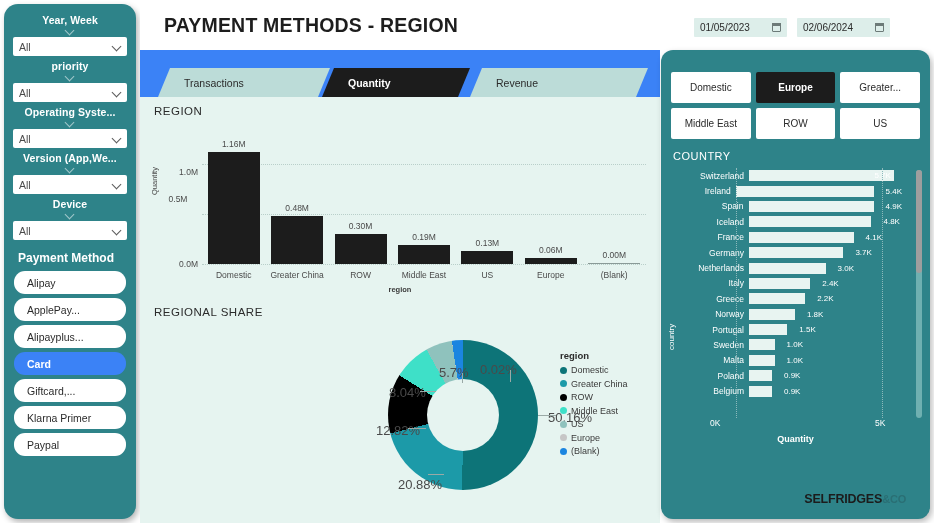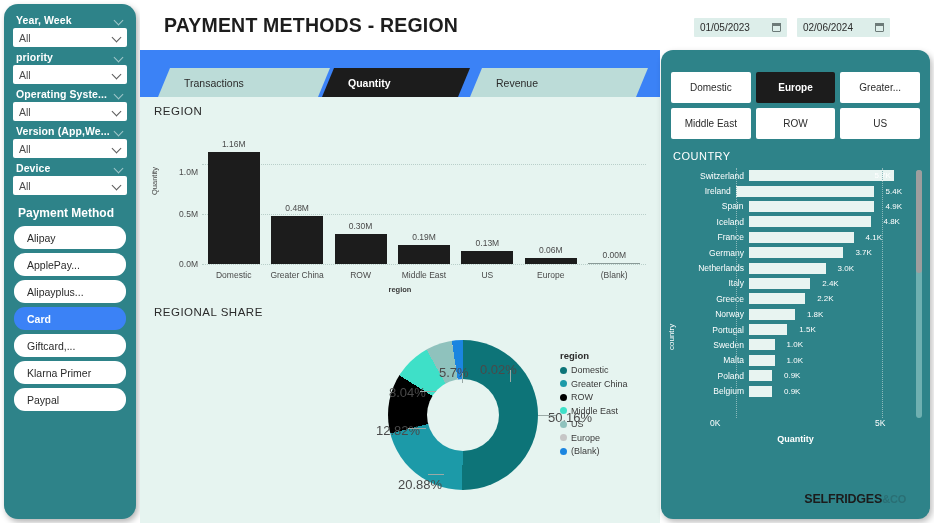--- a/index.html
+++ b/index.html
@@ -19,21 +19,21 @@
     background: #2e8389;
     border-radius: 14px;
     box-shadow: 2px 3px 6px rgba(0,0,0,0.30);
   }
   .filters { padding: 9px 9px 0 9px; }
   .filter-block { margin-bottom: 2px; }
   .filter-label {
     display: flex; align-items: center; justify-content: space-between;
     color: #ffffff; font-size: 10.5px; font-weight: bold;
     padding: 1px 3px 2px 3px; letter-spacing: .1px;
-    white-space: nowrap; overflow: hidden;
+    white-space: nowrap; overflow: hidden; flex-direction: column;
   }
   .filter-label .chev { opacity: .55; }
   .filter-select {
     height: 19px; background: #ffffff; border-radius: 2px;
     display: flex; align-items: center; justify-content: space-between;
     padding: 0 5px 0 6px; margin-bottom: 3px;
   }
   .filter-select .val { font-size: 10.5px; color: #4a4a4a; }
   .chev { display: inline-block; width: 9px; height: 9px; position: relative; }
   .chev::after {
@@ -326,21 +326,21 @@
     </div>
 
     <div class="chart-area">
 
       <div class="panel-title">REGION</div>
       <div class="bar-chart" id="region-bar-chart">
         <div class="bc-ylabel">Quantity</div>
         <div class="bc-xtitle">region</div>
       <div class="bc-ytick" style="top: 142px;">0.0M</div>
           <div class="bc-grid" style="top: 147px;"></div>
-          <div class="bc-ytick" style="top: 92px;">0.5M</div>
+          <div class="bc-ytick" style="top: 77px; text-align: center;">0.5M</div>
           <div class="bc-grid" style="top: 97px;"></div>
           <div class="bc-ytick" style="top: 42px; margin-top: 8px;">1.0M</div>
           <div class="bc-grid" style="top: 47px;"></div>
           <div class="bc-plot">
             <div class="bc-col">
               <div class="bc-val">1.16M</div>
               <div class="bc-bar" style="height: 116px;"></div>
             </div>
             <div class="bc-col">
               <div class="bc-val">0.48M</div>

